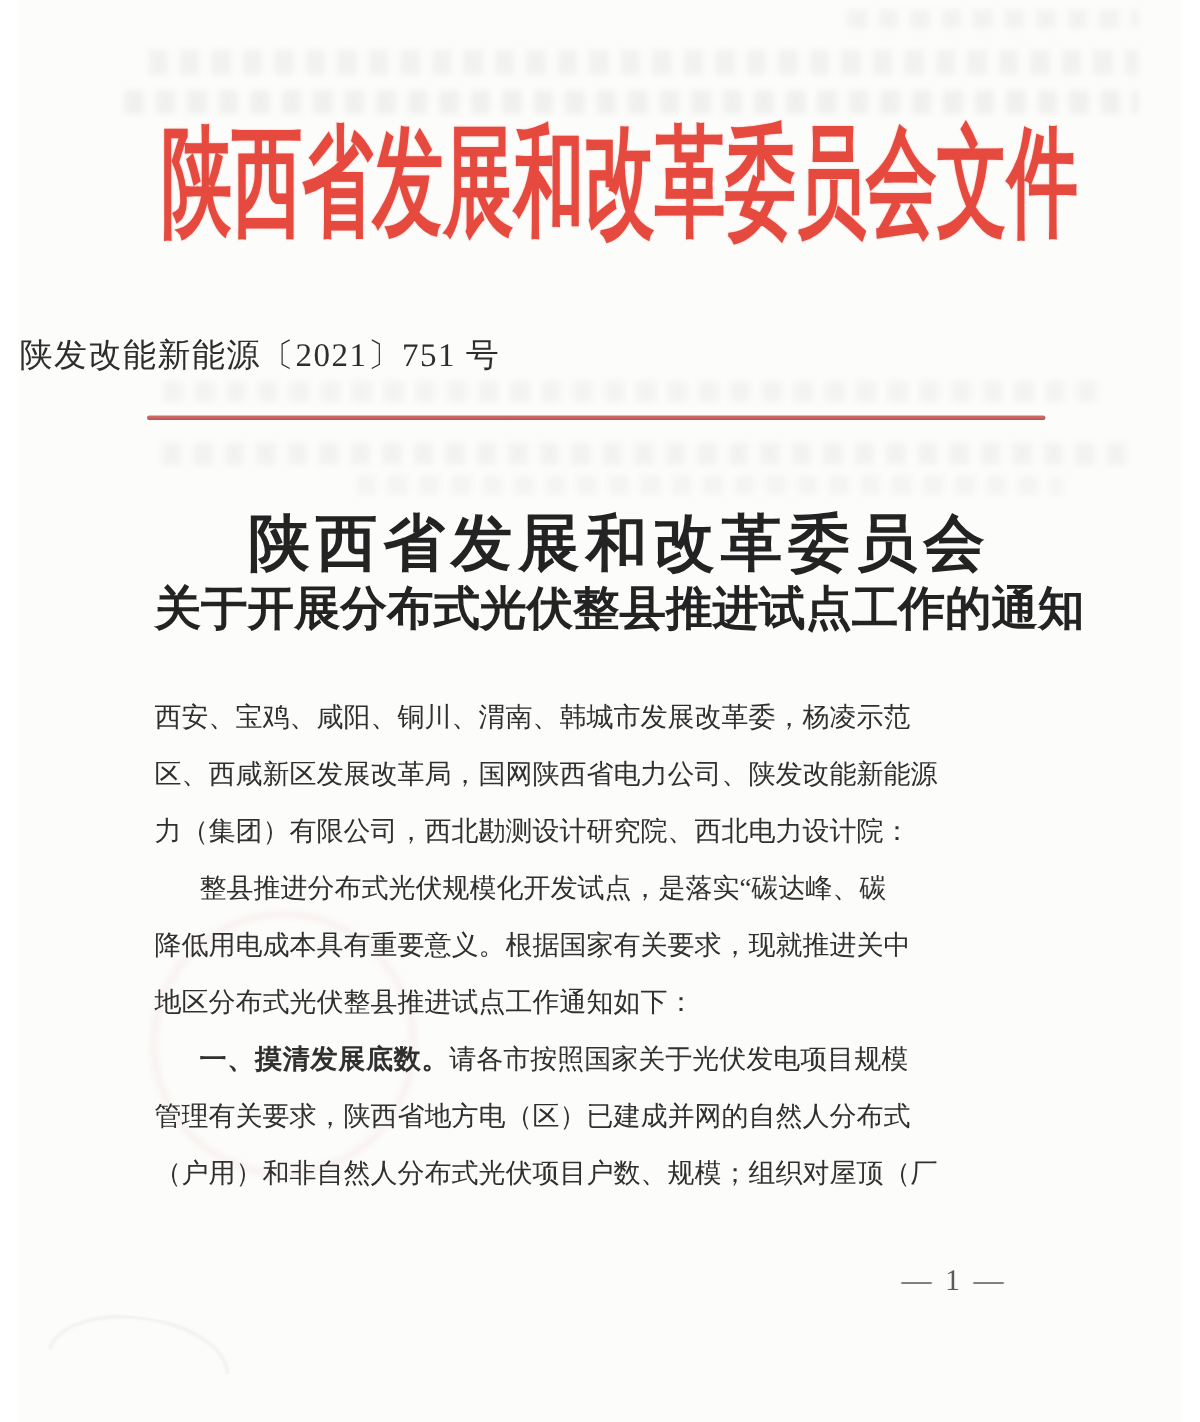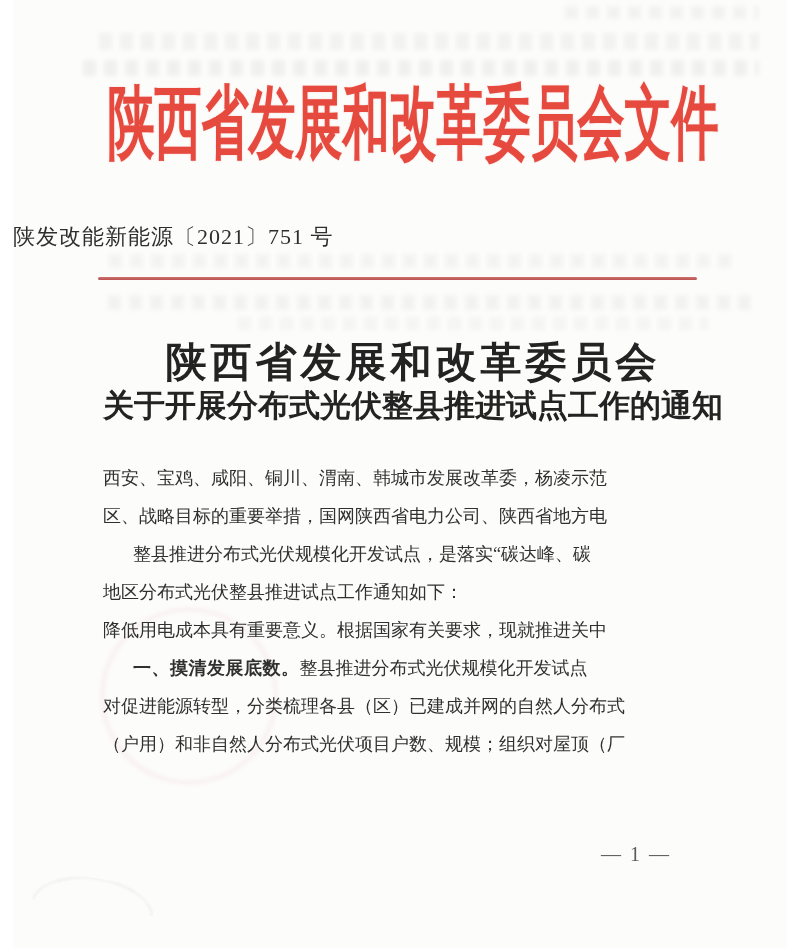--- a/index.html
+++ b/index.html
@@ -88,28 +88,29 @@
 
   <div class="red-rule"></div>
 
   <div class="doc-title">
     <div class="t1">陕西省发展和改革委员会</div>
     <div class="t2">关于开展分布式光伏整县推进试点工作的通知</div>
   </div>
 
   <div class="body-text">
     <div class="line">西安、宝鸡、咸阳、铜川、渭南、韩城市发展改革委，杨凌示范</div>
-    <div class="line">区、战略目标的重要举措，国网陕西省电力公司、陕西省地方电</div>
+    <div class="line">区、西咸新区发展改革局，国网陕西省电力公司、陕发改能新能源</div>
+    <div class="line">力（集团）有限公司，西北勘测设计研究院、西北电力设计院：</div>
 
     <div class="line indent">整县推进分布式光伏规模化开发试点，是落实“碳达峰、碳</div>
+    <div class="line">降低用电成本具有重要意义。根据国家有关要求，现就推进关中</div>
     <div class="line">地区分布式光伏整县推进试点工作通知如下：</div>
-    <div class="line">降低用电成本具有重要意义。根据国家有关要求，现就推进关中</div>
 
     <div class="line indent">
-      <span class="bold-lead">一、摸清发展底数。</span><span>整县推进分布式光伏规模化开发试点</span>
+      <span class="bold-lead">一、摸清发展底数。</span><span>请各市按照国家关于光伏发电项目规模</span>
     </div>
-    <div class="line">对促进能源转型，分类梳理各县（区）已建成并网的自然人分布式</div>
+    <div class="line">管理有关要求，陕西省地方电（区）已建成并网的自然人分布式</div>
     <div class="line">（户用）和非自然人分布式光伏项目户数、规模；组织对屋顶（厂</div>
   </div>
 
   <div class="page-num">— 1 —</div>
 
 </div>
 
 </body></html>

